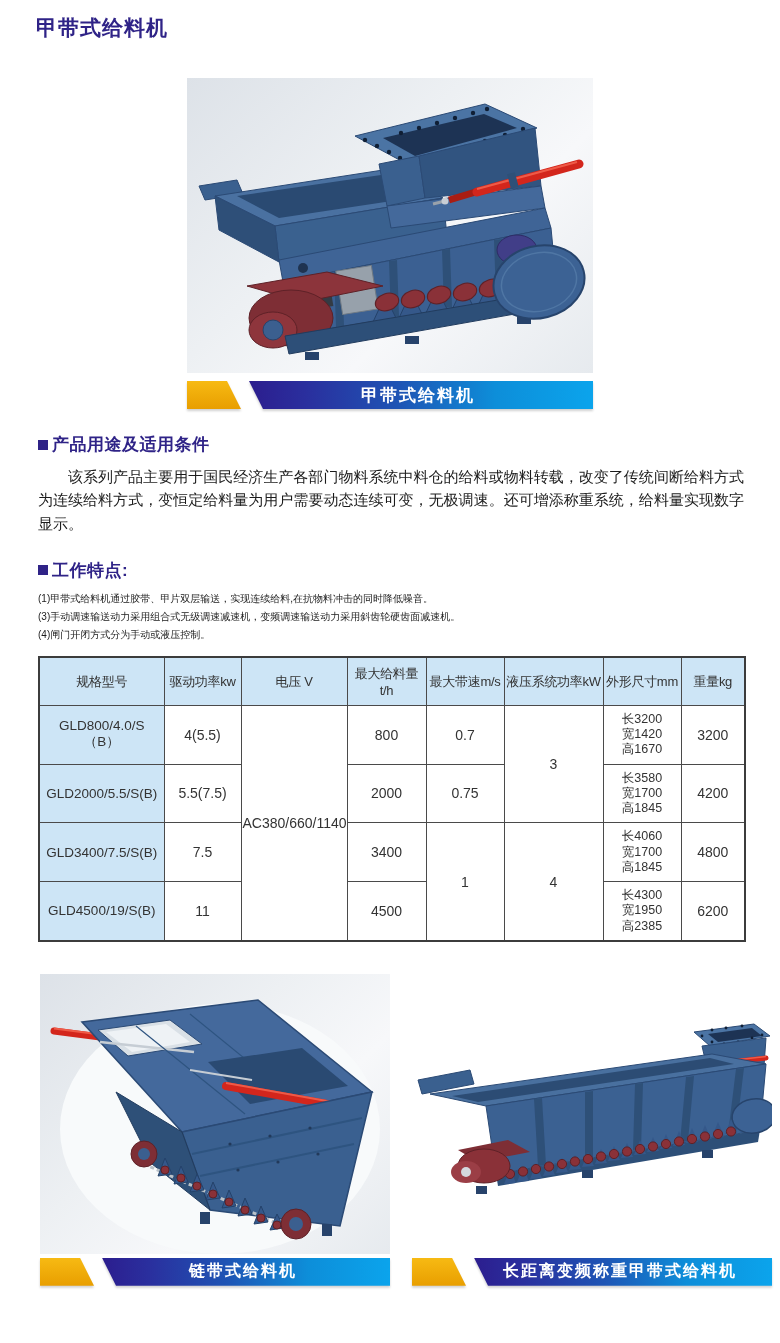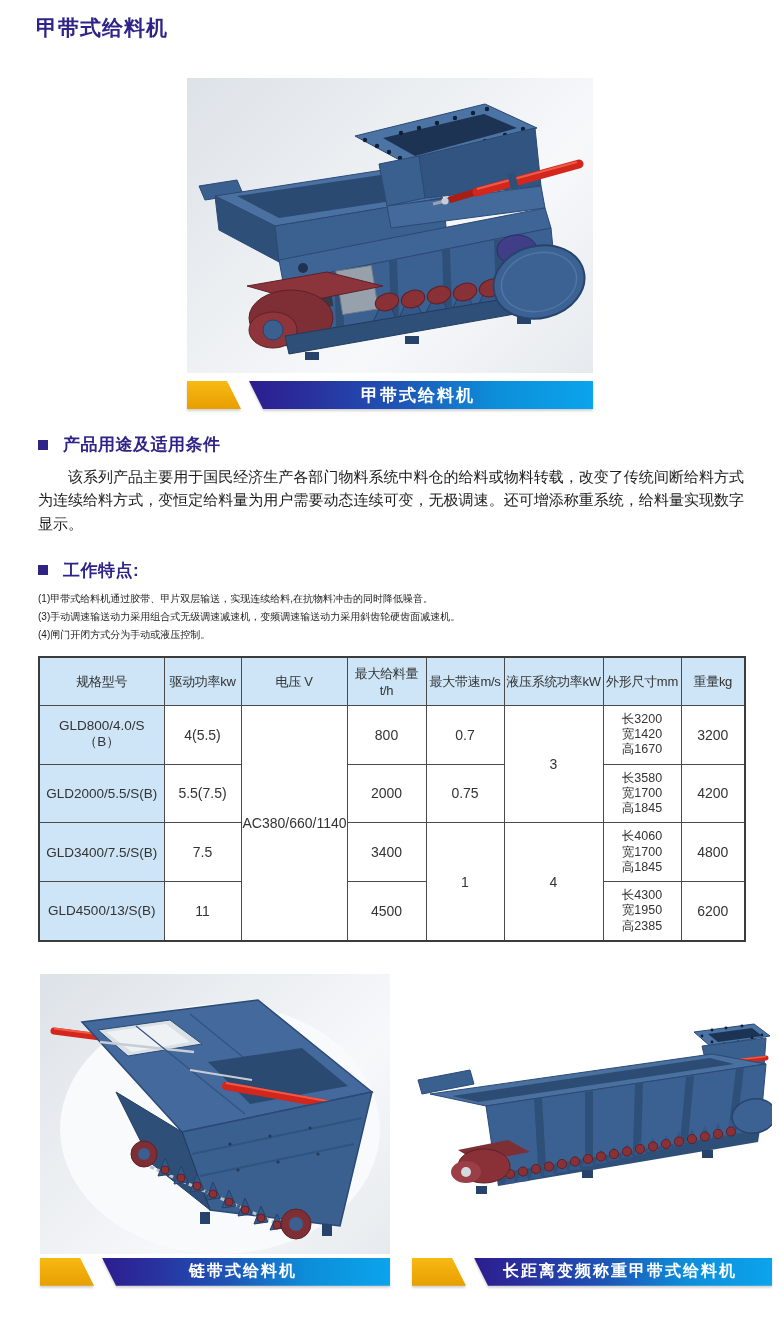--- a/index.html
+++ b/index.html
@@ -37,21 +37,21 @@
   }
   .banner-bar {
     flex:1; margin-left:2px;
     background:linear-gradient(90deg,#2c1b8c 0%,#2a2f9e 18%,#1e55b5 45%,#0d8ed9 72%,#0ba4ec 100%);
     clip-path:polygon(6px 0,100% 0,100% 100%,20px 100%);
     display:flex; align-items:center; justify-content:center;
   }
   .banner-label { color:#fff; font-size:17px; font-weight:bold; letter-spacing:2px; }
   .bottom-row .banner-label { font-size:16px; }
   
-  .sec-head { display:flex; align-items:center; gap:15px; margin:24px 0 0 38px; }
+  .sec-head { display:flex; align-items:center; gap:4px; margin:24px 0 0 38px; }
   .sq { width:10px; height:10px; background:#2f2387; flex:none; }
   .sec-title { font-size:17px; font-weight:bold; color:#2f2387; letter-spacing:0.5px; }
   .body-para {
     margin:9px 36px 0 38px;
     font-size:15px; line-height:1.55;
     text-indent:2em; text-align:justify;
   }
   .features { margin:8px 30px 0 38px; font-size:10px; line-height:1.82; }
   .feature-line { display:block; }
   
@@ -263,21 +263,21 @@
         <td class="dims">
           <div class="dims-inner">
             <span>长4060</span>
             <span>宽1700</span>
             <span>高1845</span>
           </div>
         </td>
         <td>4800</td>
       </tr>
       <tr>
-        <td class="model">GLD4500/13/S(B)</td>
+        <td class="model">GLD4500/19/S(B)</td>
         <td>11</td>
         <td>4500</td>
         <td class="dims">
           <div class="dims-inner">
             <span>长4300</span>
             <span>宽1950</span>
             <span>高2385</span>
           </div>
         </td>
         <td>6200</td>

